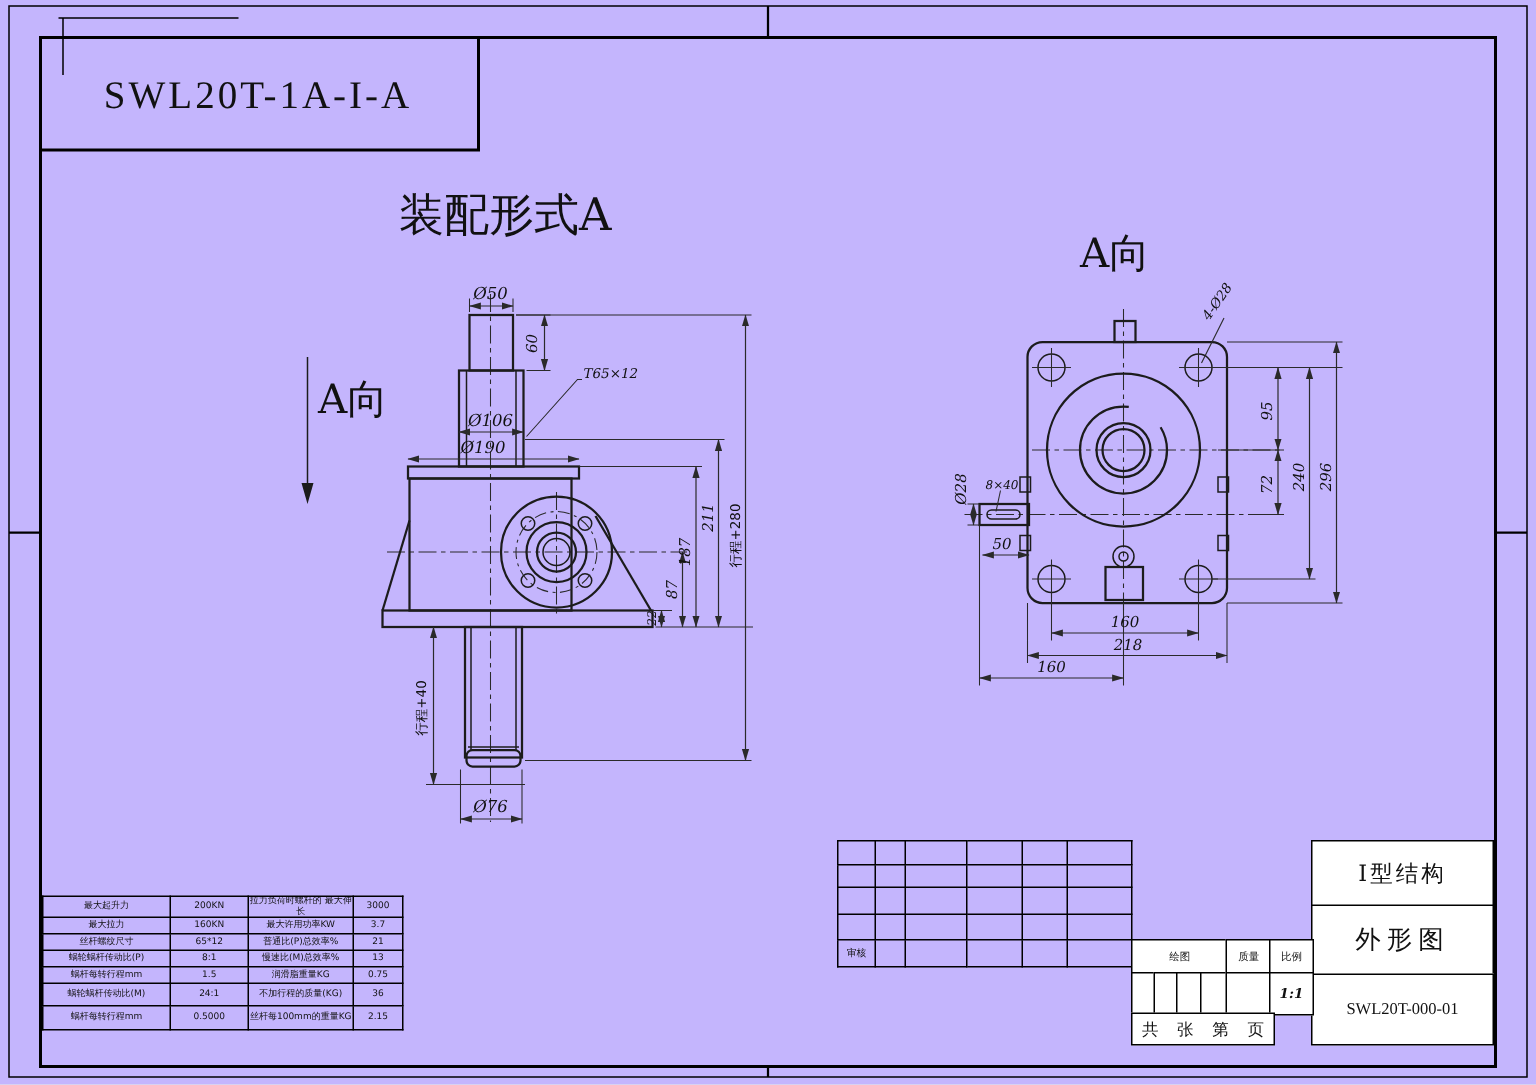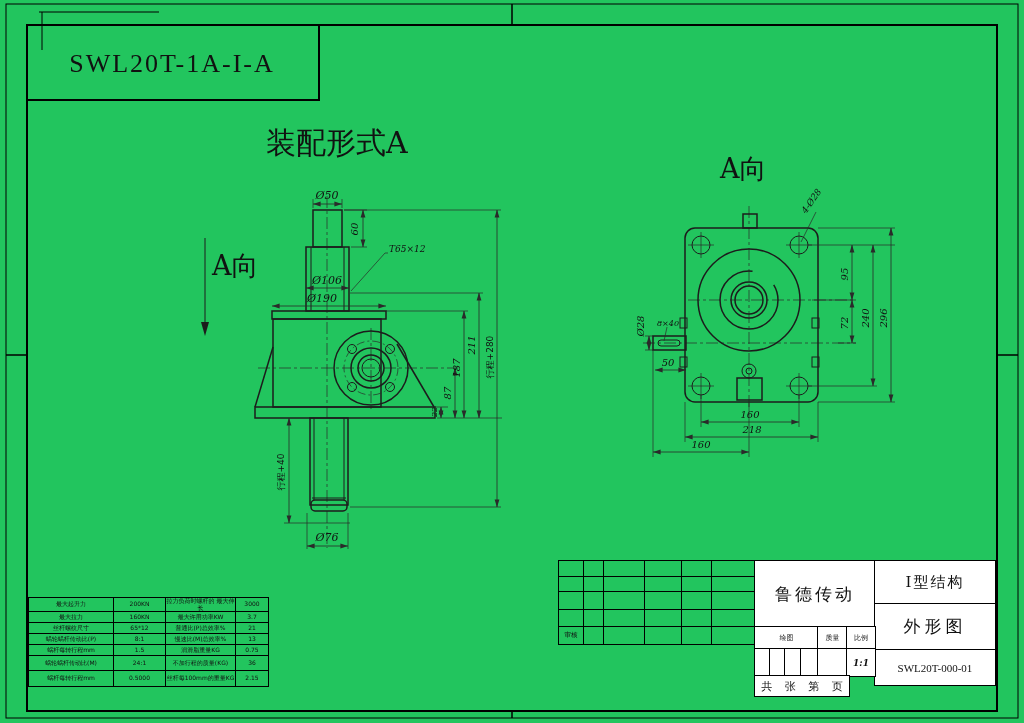--- a/index.html
+++ b/index.html
@@ -1,16 +1,16 @@
 <!DOCTYPE html>
 <html><head>
 <meta charset="utf-8">
 <style>
   html,body{margin:0;padding:0;background:#e8e8e8;}
-  .sheet{position:relative;width:1024px;height:723px;background:#22c55e;overflow:hidden;
+  .sheet{position:relative;width:1024px;height:723px;background:#c4b5fd;overflow:hidden;
          font-family:"Liberation Sans",sans-serif;color:#111;}
   svg{position:absolute;left:0;top:0;}
   .obj{stroke:#1c1c1c;stroke-width:1.5;fill:none;}
   .obj2{stroke:#1c1c1c;stroke-width:1;fill:none;}
   .ext{stroke:#2a2a2a;stroke-width:.7;fill:none;}
   .dim{stroke:#2a2a2a;stroke-width:.8;fill:none;marker-start:url(#arr);marker-end:url(#arr);}
   .cl{stroke:#2a2a2a;stroke-width:.7;fill:none;stroke-dasharray:12 3 3 3;}
   .bcl{stroke:#2a2a2a;stroke-width:.7;fill:none;stroke-dasharray:8 3 2 3;}
   .frame{stroke:#000;fill:none;}
   text{fill:#111;}
@@ -303,24 +303,23 @@
       <td>审核</td>
             <td></td>
             <td></td>
             <td></td>
             <td></td>
             <td></td>
           </tr>
   </tbody>
       </table>
 
-  <div class="cell" style="left:196px;top:0;width:122px;height:68px;font-family:'DejaVu Serif',serif;font-size:17px;letter-spacing:3px;">鲁德传动</div>
   <div class="cell" style="left:316px;top:42px;width:122px;height:49px;font-family:'DejaVu Serif',serif;font-size:17px;letter-spacing:4px;">外形图</div>
   <div class="cell" style="left:316px;top:0;width:122px;height:44px;font-family:'DejaVu Serif',serif;font-size:15px;letter-spacing:2px;">I型结构</div>
-  <div class="cell" style="left:316px;top:89px;width:122px;height:37px;font-family:'Liberation Serif',serif;font-size:11px;">SWL20T-000-01</div>
+  <div class="cell" style="left:316px;top:89px;width:122px;height:48px;font-family:'Liberation Serif',serif;font-size:11px;">SWL20T-000-01</div>
 
   <div class="cell" style="left:196px;top:66px;width:65px;height:24px;font-size:7px;">绘图</div>
   <div class="cell" style="left:259px;top:66px;width:31px;height:24px;font-size:7px;">质量</div>
   <div class="cell" style="left:288px;top:66px;width:30px;height:24px;font-size:7px;">比例</div>
 
   <div class="cell" style="left:196px;top:88px;width:17px;height:29px;"></div>
   <div class="cell" style="left:211px;top:88px;width:17px;height:29px;"></div>
   <div class="cell" style="left:226px;top:88px;width:18px;height:29px;"></div>
   <div class="cell" style="left:242px;top:88px;width:19px;height:29px;"></div>
   <div class="cell" style="left:259px;top:88px;width:31px;height:29px;"></div>

